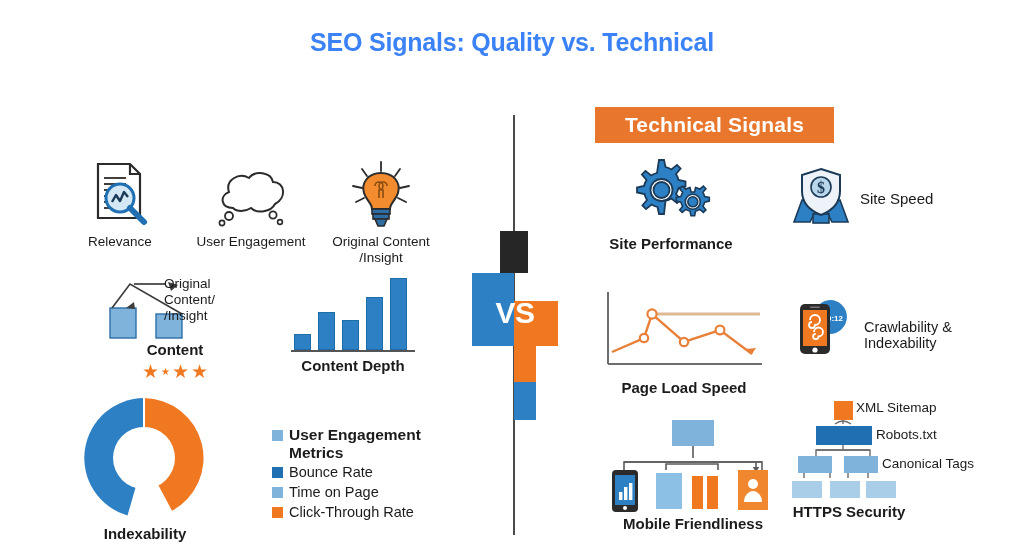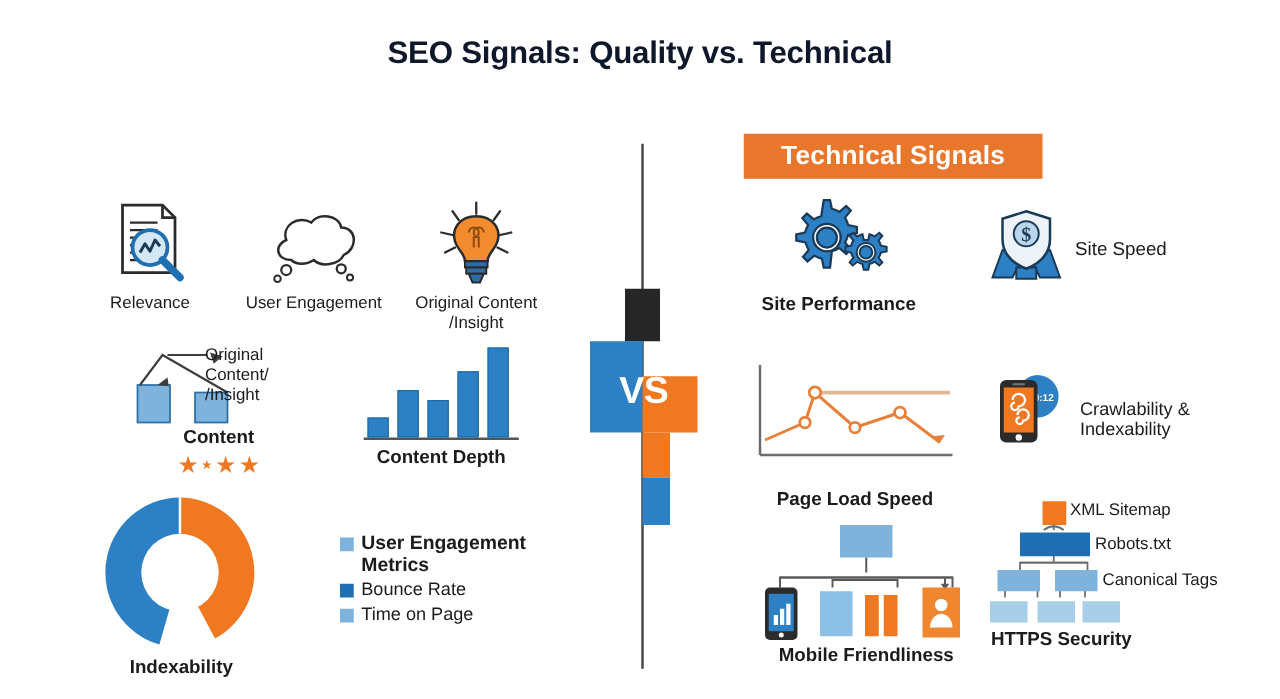--- a/index.html
+++ b/index.html
@@ -11,21 +11,21 @@
     color:#1b1b1b;
     position:relative;
     overflow:hidden;
   }
   .canvas { position:relative; width:1024px; height:559px; }
 
   
   .page-title {
     position:absolute; top:28px; left:0; width:1024px;
     text-align:center; font-size:25px; font-weight:bold;
-    letter-spacing:-.2px; color:#0f172a;
+    letter-spacing:-.2px; color:#3b82f6;
   }
 
   
   .banner {
     position:absolute; height:36px; line-height:36px;
     text-align:center; color:#fff; font-weight:bold; font-size:21px;
     letter-spacing:.2px;
   }
   .banner-quality  { left:191px; top:107px; width:245px; background:#2E80C4; }
   .banner-technical{ left:595px; top:107px; width:239px; background:#E8762C; }
@@ -217,20 +217,24 @@
       <div class="sw" style="background:#7FB3DC;"></div>
       <div class="lg-title">User Engagement Metrics</div>
     </div>
     <div class="row">
       <div class="sw" style="background:#1F6FB2;"></div>
       <div>Bounce Rate</div>
     </div>
     <div class="row">
       <div class="sw" style="background:#7FB3DC;"></div>
       <div>Time on Page</div>
+    </div>
+    <div class="row">
+      <div class="sw" style="background:#F07821;"></div>
+      <div>Click-Through Rate</div>
     </div>
   </div>
 
   <div class="node" style="left:608px; top:158px; width:126px;">
     <div class="icon-slot" style="height:74px;">
       <svg width="100" height="74" viewBox="0 0 100 74">
         <g fill="#2E80C4" stroke="#1b3a57" stroke-width="1.8">
           <path d="M38 2 l5 0 1.5 7 a23 23 0 0 1 6 2.5 l5.5-4.6 3.6 3.6 -4.6 5.5 a23 23 0 0 1 2.5 6 l7 1.5 0 5 -7 1.5 a23 23 0 0 1-2.5 6 l4.6 5.5 -3.6 3.6 -5.5-4.6 a23 23 0 0 1-6 2.5 L43 56 l-5 0 -1.5-7 a23 23 0 0 1-6-2.5 l-5.5 4.6 -3.6-3.6 4.6-5.5 a23 23 0 0 1-2.5-6 L16 34.5 l0-5 7-1.5 a23 23 0 0 1 2.5-6 L20.9 16.5 l3.6-3.6 5.5 4.6 a23 23 0 0 1 6-2.5 Z"></path>
           <circle cx="40.5" cy="32" r="11" fill="#fff"></circle>
           <circle cx="40.5" cy="32" r="8" fill="#2E80C4"></circle>
@@ -270,21 +274,21 @@
         <polyline points="12,62 44,48 52,24 84,52 120,40 152,64" fill="none" stroke="#E8803A" stroke-width="2.4"></polyline>
         <path d="M152 64 l-6 -5 l10 -1 Z" fill="#E8803A"></path>
         <g fill="#ffffff" stroke="#E8803A" stroke-width="2.2">
           <circle cx="44" cy="48" r="4.2"></circle>
           <circle cx="52" cy="24" r="4.6"></circle>
           <circle cx="84" cy="52" r="4.2"></circle>
           <circle cx="120" cy="40" r="4.4"></circle>
         </g>
       </svg>
     </div>
-    <div class="cap cap-bold" style="margin-top:15px;">Page Load Speed</div>
+    <div class="cap cap-bold" style="margin-top:4px;">Page Load Speed</div>
   </div>
 
   <div class="node" style="left:794px; top:296px; width:226px;">
     <div style="display:flex; align-items:center; gap:8px;">
       <div>
         <svg width="62" height="62" viewBox="0 0 62 62">
           <path d="M36 4 a17 17 0 1 1 -0.2 34 l-5 8 1.5-8.6 A17 17 0 0 1 36 4 Z" fill="#2E80C4"></path>
           <text x="41" y="25" text-anchor="middle" font-family="Liberation Sans, sans-serif" font-size="8" font-weight="bold" fill="#ffffff">0:12</text>
           <rect x="6" y="8" width="30" height="50" rx="5" fill="#2b2b2b"></rect>
           <rect x="9" y="14" width="24" height="36" fill="#F07821"></rect>

